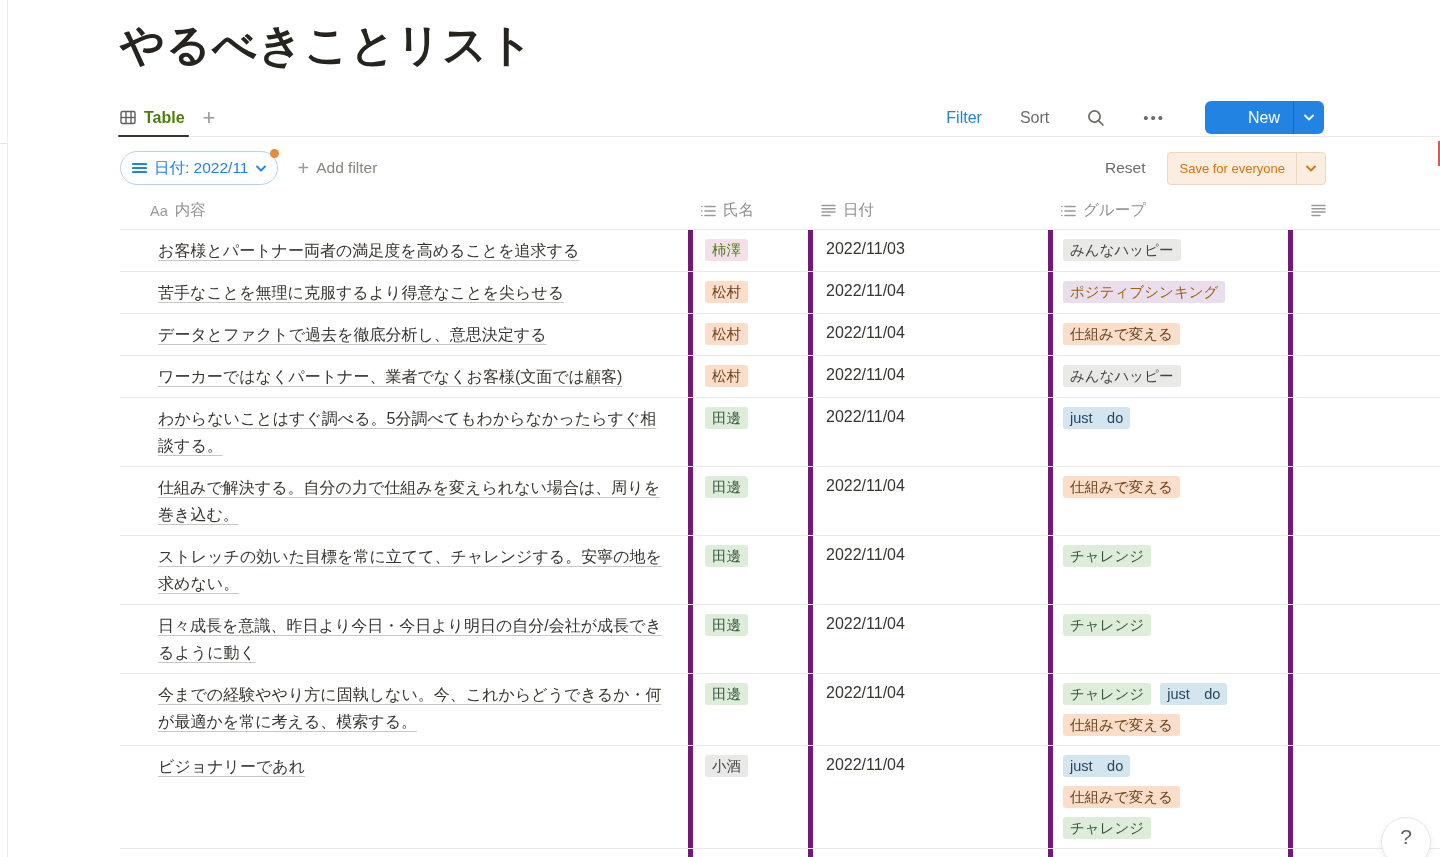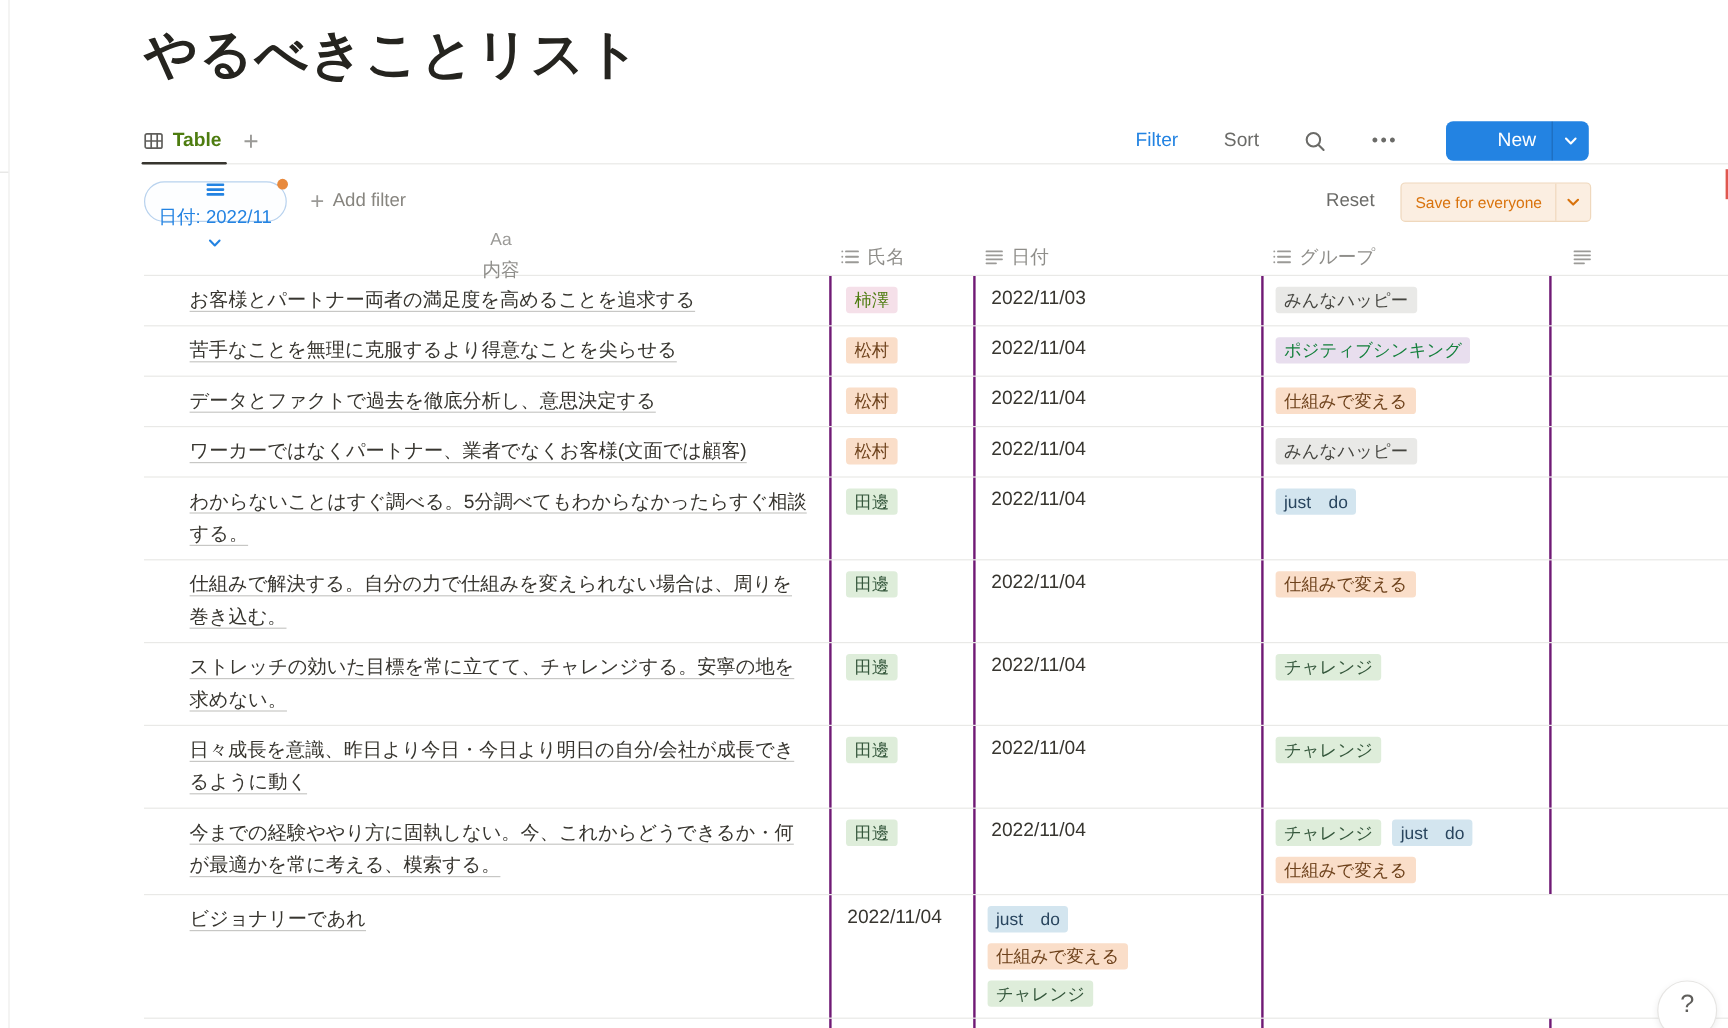--- a/index.html
+++ b/index.html
@@ -44,63 +44,63 @@
     font-size:16px; font-weight:500;margin-left:30px; }
   .new-chevron { display:flex; align-items:center; justify-content:center; width:31px;
     border-left:1px solid rgba(0,0,0,0.18); color:#fff; }
 
   
   .filter-row { display:flex; justify-content:space-between; align-items:center;
     margin-top:13px; padding-right:114px; height:36px; }
   .filter-left { display:flex; align-items:center; gap:20px; }
   .filter-chip { position:relative; display:inline-flex; align-items:center; gap:7px;
     height:34px; padding:0 11px; border:1px solid #B8D2EE; border-radius:17px;
-    background:#FDFEFF; cursor:pointer;flex-direction:column; }
+    background:#FDFEFF; cursor:pointer; }
   .filter-chip .chip-label { color:#2383E2; font-size:15.5px; font-weight:500; }
   .chip-dot { position:absolute; top:-3px; right:-2px; width:9px; height:9px;
     border-radius:50%; background:#E8893C; }
   .add-filter { display:flex; align-items:center; gap:7px; color:#87857F;
     font-size:15.5px; cursor:pointer; }
   .filter-right { display:flex; align-items:center; gap:22px; }
   .reset-link { color:#6B6B68; font-size:15.5px; cursor:pointer; }
   .save-split { display:flex; align-items:stretch; height:33px; border:1px solid #EFD8BD;
     border-radius:4px; background:#FBEEE1; cursor:pointer; }
   .save-main { display:flex; align-items:center; padding:0 11px; color:#D9730D;
     font-size:13px; font-weight:500; }
   .save-chevron { display:flex; align-items:center; justify-content:center; width:29px;
     border-left:1px solid #EFD8BD; color:#D9730D; }
 
   
   .db-table { margin-top:6px; width:1320px; }
   .thead, .trow { display:grid; grid-template-columns:573px 120px 240px 240px 1fr; }
   .thead { height:38px; align-items:center; border-bottom:1px solid #E9E9E7; }
   .th { display:flex; align-items:center; gap:7px; color:#8F8E8A; font-size:15.5px;
     padding:0 8px; cursor:pointer; }
-  .th.first { padding-left:30px;flex-direction:column; }
+  .th.first { padding-left:30px; }
   .aa-glyph { font-size:14.5px; color:#9B9A97; }
 
   .trow { border-bottom:1px solid #E9E9E7; cursor:pointer; }
-  .td { padding:9px 10px; border-right:2px solid #701a75; min-height:41px; }
+  .td { padding:9px 10px; border-right:5px solid #701a75; min-height:41px; }
   .td:last-child { border-right:none; }
   .td-content { padding:7px 18px 7px 38px; font-size:16px; line-height:27px; }
   .td-content .link { text-decoration:underline; text-decoration-thickness:1px;
     text-decoration-color:rgba(55,53,47,0.28); text-underline-offset:4px; }
   .td-name { padding-left:12px; }
   .td-date { font-size:16px; color:#37352F; padding-left:13px; padding-top:10px; }
   .td-group { display:flex; flex-wrap:wrap; gap:9px; align-content:flex-start;
     padding-left:10px; }
   .td-group.stack { flex-direction:column; align-items:flex-start; }
 
   .tag { display:inline-flex; align-items:center; height:22px; padding:0 7px;
     border-radius:3px; font-size:14.5px; white-space:nowrap; }
   .tag-pink   { background:#F5E0E9; color:#4d7c0f; }
   .tag-orange { background:#FADEC9; color:#6E421C; }
   .tag-green  { background:#DEEDDA; color:#35573C; }
   .tag-gray   { background:#E9E9E7; color:#454540; }
-  .tag-purple { background:#E8DEEE; color:#15803d; }
+  .tag-purple { background:#E8DEEE; color:#a16207; }
   .tag-blue   { background:#D3E5EF; color:#29455E; }
 
   
   .help-button { position:fixed; right:9px; bottom:-10px; width:50px; height:50px;
     border-radius:50%; background:#fff; border:1px solid #E6E5E3;
     box-shadow:0 2px 6px rgba(0,0,0,0.08); display:flex; align-items:flex-start;
     justify-content:center; font-size:21px; color:#5F5E5B; cursor:pointer;
     padding-top:7px; z-index:6; }
 
   svg { display:block; }
@@ -324,20 +324,21 @@
           <div class="td td-date">2022/11/04</div>
           <div class="td td-group">
             <span class="tag tag-green">チャレンジ</span>
             <span class="tag tag-blue">just　do</span>
             <span class="tag tag-orange">仕組みで変える</span>
           </div>
           <div class="td"></div>
         </div>
         <div class="trow">
           <div class="td td-content"><span class="link">ビジョナリーであれ</span></div>
+          <div class="td td-name"><span class="tag tag-gray">小酒</span></div>
           <div class="td td-date">2022/11/04</div>
           <div class="td td-group stack">
             <span class="tag tag-blue">just　do</span>
             <span class="tag tag-orange">仕組みで変える</span>
             <span class="tag tag-green">チャレンジ</span>
           </div>
           <div class="td"></div>
         </div>
         <div class="trow">
           <div class="td td-content"></div>

